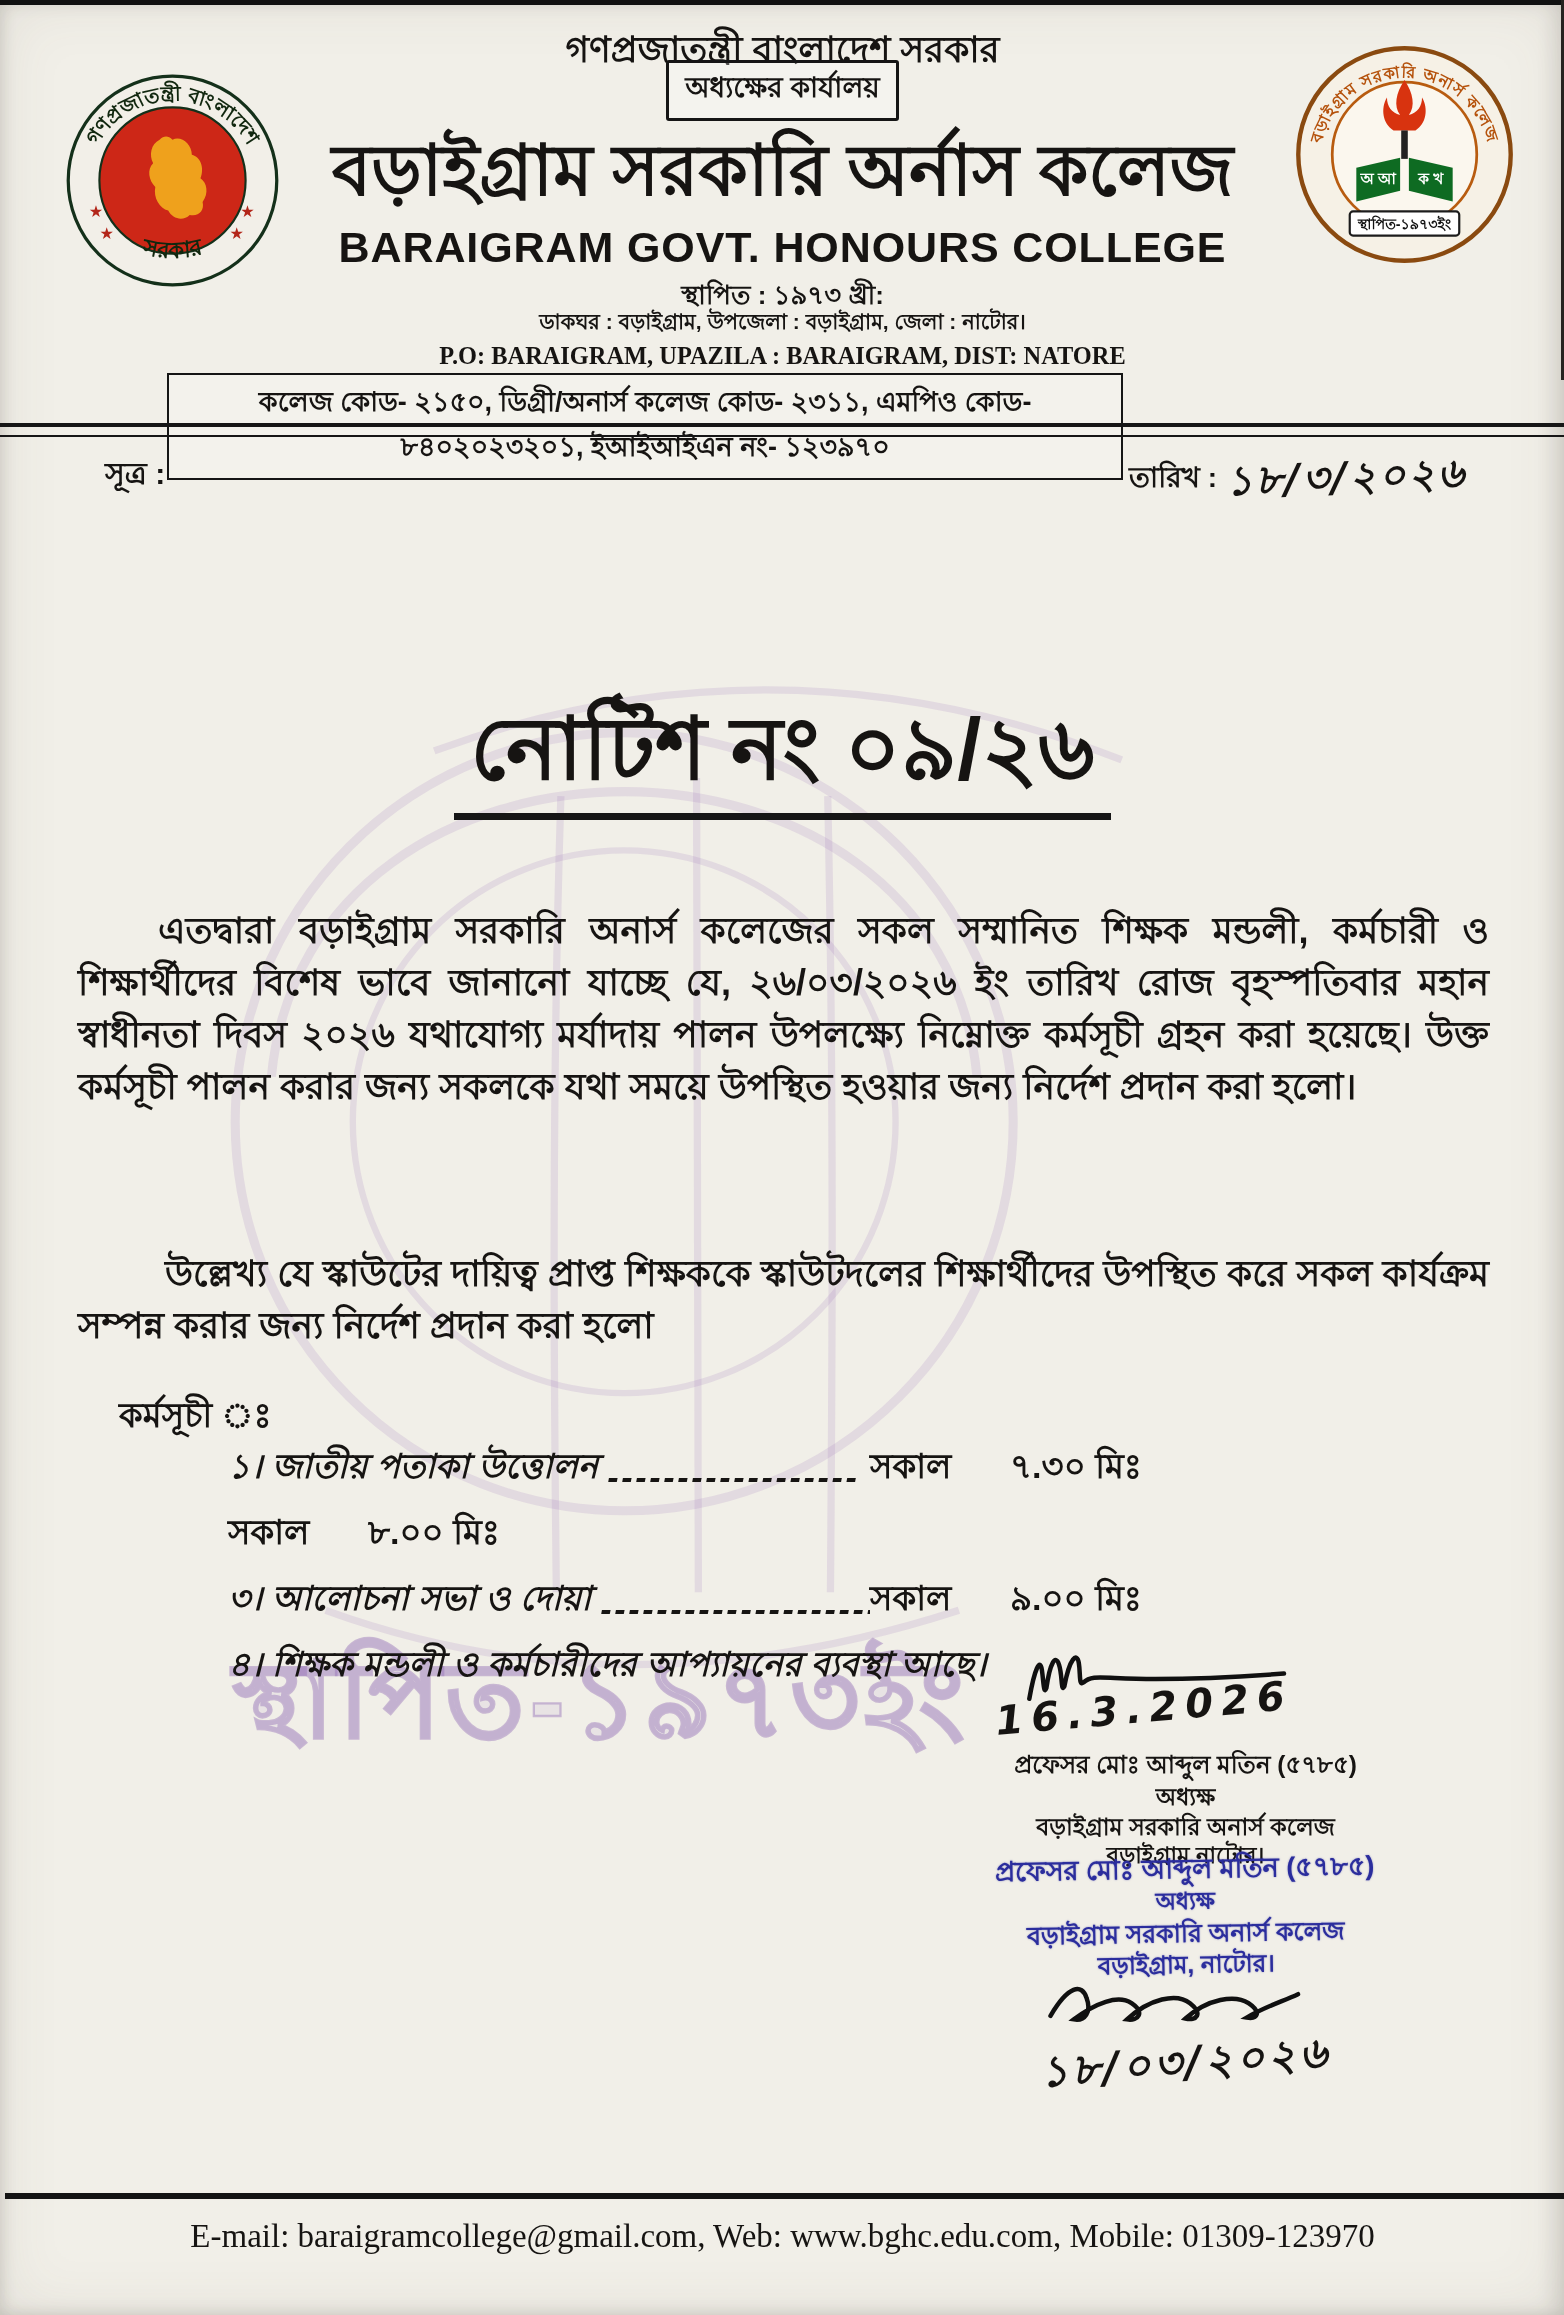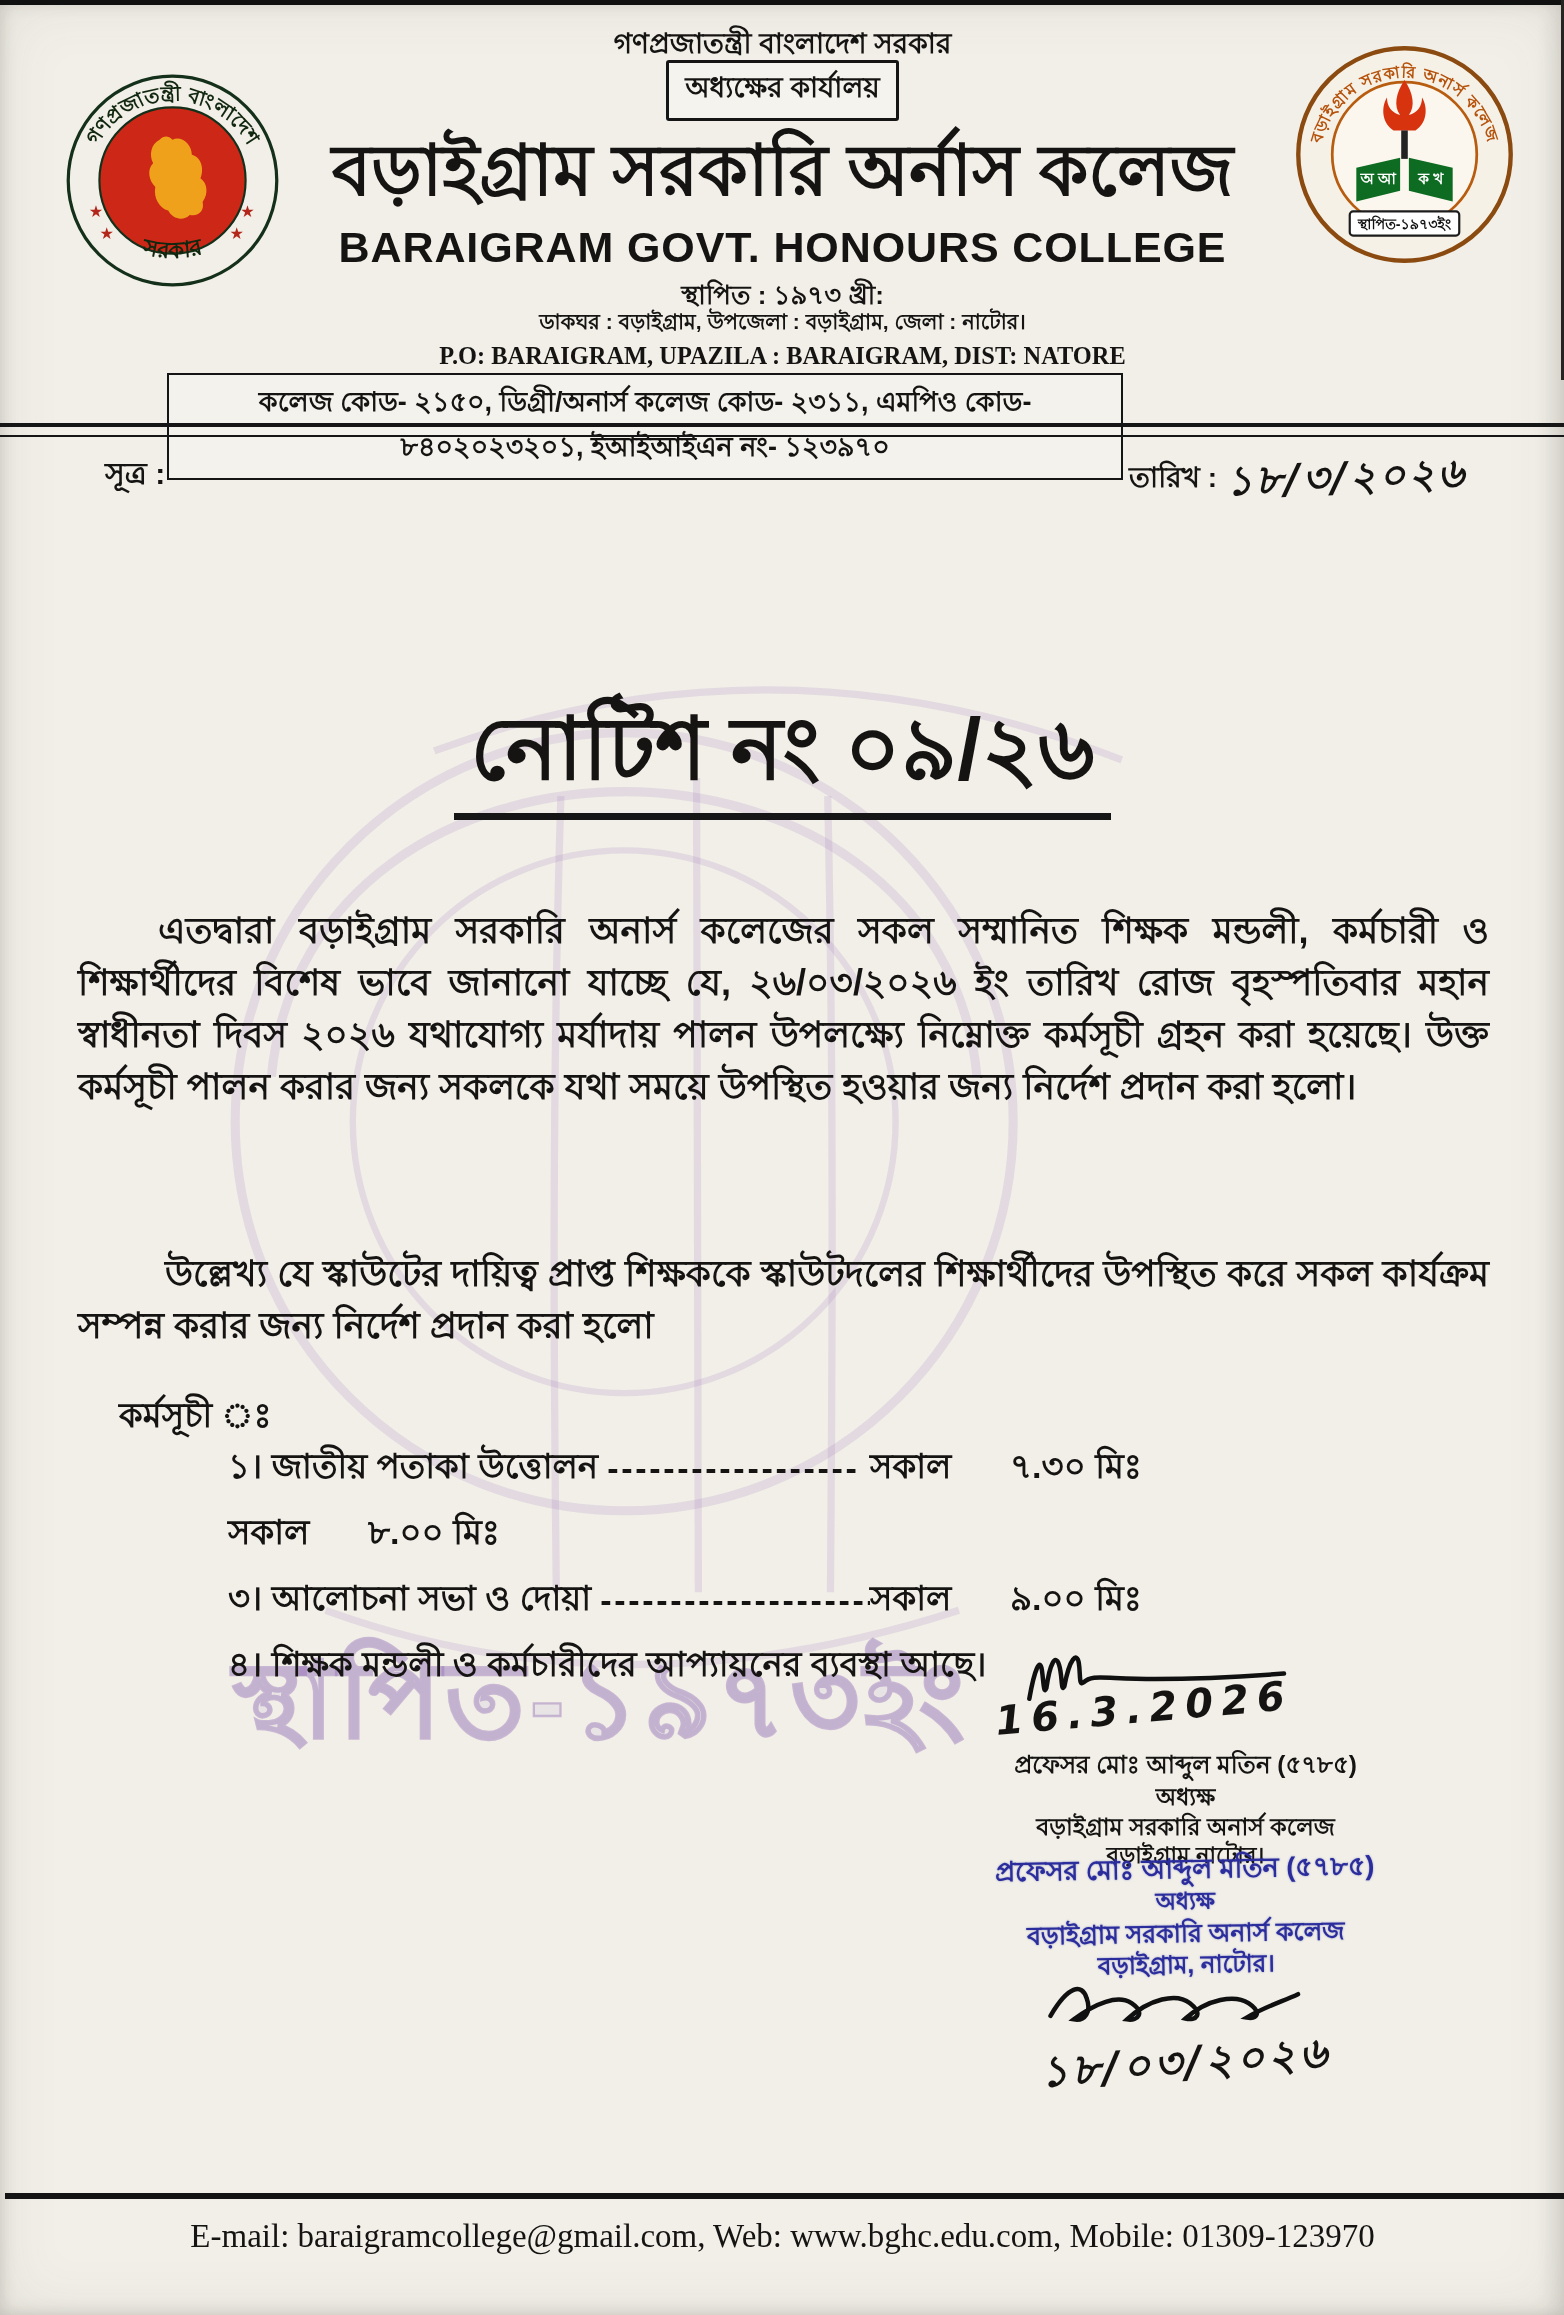--- a/index.html
+++ b/index.html
@@ -8,21 +8,21 @@
     background:#f1efe8;
     box-shadow:inset 0 0 63px rgba(90,80,70,.10), inset -9px 0 20px rgba(40,35,30,.14), inset 5.4px 0 12.7px rgba(40,35,30,.08);
     font-family:"Liberation Sans","DejaVu Sans",sans-serif;color:#161412;
   }
   .abs{position:absolute;}
   .ctr{left:0;right:0;text-align:center;}
   
   .edge-top{position:absolute;top:0;left:0;right:0;height:4.5px;background:#101010;}
   .edge-right{position:absolute;top:0;right:0;width:3.6px;height:380px;background:#262320;}
   
-  .govt-line{top:22px;font-size:28px;font-weight:600;}
+  .govt-line{top:22px;font-size:36px;font-weight:600;}
   .office-box-wrap{top:60px;}
   .office-box{display:inline-block;border:3.6px solid #151515;border-radius:3px;padding:2.7px 16.3px 5.4px;font-size:28px;font-weight:700;background:rgba(255,255,255,.25);}
   .college-bn{top:132px;font-size:71px;font-weight:700;line-height:1.1;}
   .college-en{top:223px;font-size:43px;font-weight:700;letter-spacing:0.9px;}
   .established{top:275px;font-size:26px;font-weight:700;}
   .address-bn{top:306px;font-size:21px;font-weight:700;}
   .address-en{top:342px;font-size:24.4px;font-weight:700;font-family:Liberation Serif, serif;}
   .codes-box{top:373px;left:167px;width:945px;border:2.7px solid #151515;text-align:center;font-size:27px;font-weight:700;padding:6.3px 3.6px;background:rgba(255,255,255,.18);}
   .double-rule{top:423px;left:0;right:0;height:8.1px;border-top:4.5px solid #161616;border-bottom:2.7px solid #161616;}
   .seal{position:absolute;}
@@ -37,21 +37,21 @@
   
   .title-wrap{top:695px;}
   .notice-title{display:inline-block;font-size:87px;font-weight:700;border-bottom:7.2px solid #161616;padding:0 16.3px 9px;line-height:1.25;}
   
   .para{left:78px;width:1411px;font-size:36px;font-weight:600;line-height:52px;text-align:justify;}
   .para1{top:905px;text-indent:80px;}
   .para2{top:1248px;text-indent:87px;}
   .sched-label{left:119px;top:1389px;font-size:34px;font-weight:700;}
   .sched{left:228px;top:1440px;width:932px;font-size:34px;font-weight:600;}
   .sched-row{display:flex;align-items:baseline;height:66px;}
-  .s-main{flex:0 0 642px;display:flex;align-items:center;overflow:hidden;}
+  .s-main{flex:0 0 642px;display:flex;align-items:flex-end;overflow:hidden;font-style:italic;}
   .sched-row.full .s-main{flex:1 1 auto;}
   .s-label{white-space:nowrap;}
   .s-dash{flex:1 1 auto;overflow:hidden;white-space:nowrap;padding:0 9px;letter-spacing:2.7px;font-weight:700;}
   .s-session{flex:0 0 140px;}
   .s-time{flex:1;}
   
   .sig-block{left:932px;top:1643px;width:507px;text-align:center;}
   .sig-svg{position:absolute;top:0;left:86px;}
   .sig-date1{position:absolute;top:42px;left:63px;font-size:40px;font-weight:600;letter-spacing:8.1px;transform:rotate(-5deg);white-space:nowrap;}
   .sig-name{position:absolute;top:103px;left:0;right:0;font-size:24.4px;font-weight:700;}

